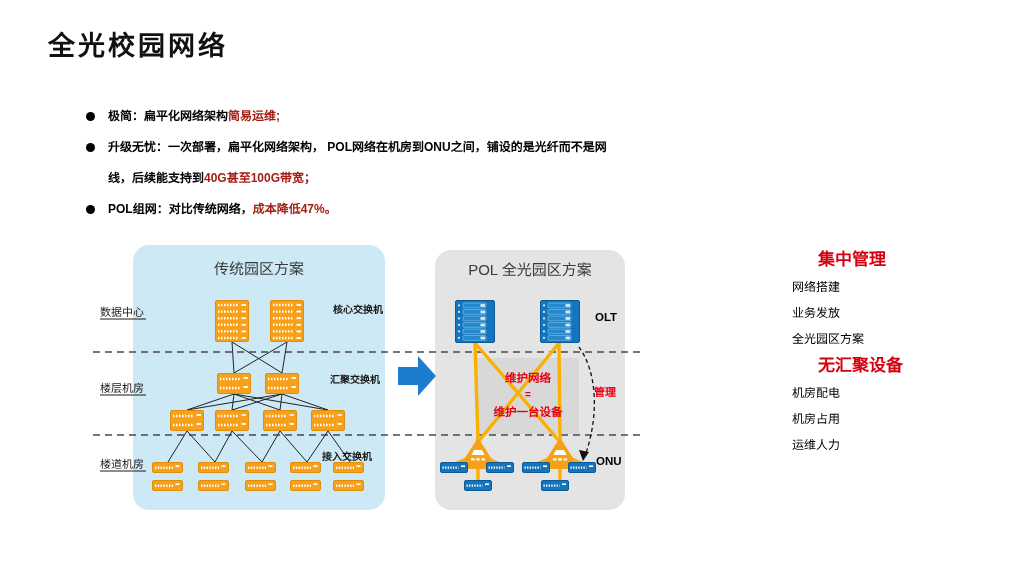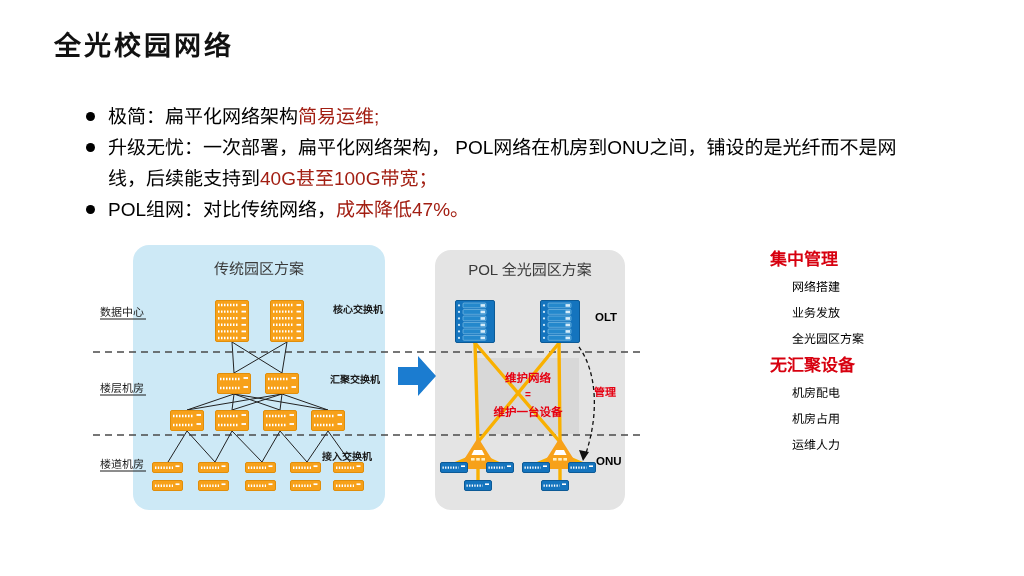--- a/index.html
+++ b/index.html
@@ -1,26 +1,26 @@
 <!DOCTYPE html>
 <html lang="zh-CN"><head>
 <meta charset="utf-8">
 <style>
   html,body{margin:0;padding:0;background:#fff;}
   .slide{position:relative;width:1024px;height:576px;background:#ffffff;overflow:hidden;
          font-family:"Liberation Sans", sans-serif;color:#000;}
-  .page-title{position:absolute;left:54px;top:24px;font-family:"DejaVu Serif", serif;
+  .page-title{position:absolute;left:48px;top:24px;font-family:"DejaVu Serif", serif;
               font-size:27px;font-weight:700;letter-spacing:3px;color:#111;text-align:center;}
-  .bullets{position:absolute;left:84px;top:101px;width:905px;font-size:19px;font-weight:400;
+  .bullets{position:absolute;left:84px;top:101px;width:905px;font-size:12px;font-weight:700;
            line-height:31px;color:#000;}
   .bullet-row{position:relative;padding-left:24px;}
   .dot{position:absolute;left:2px;top:11px;width:9px;height:9px;border-radius:50%;background:#000;}
   .b-red{color:#A21E12;}
   .right-col{position:absolute;left:770px;top:246px;width:230px;}
-  .rc-heading{color:#D7000F;font-weight:700;font-size:17px;line-height:28px;}
+  .rc-heading{color:#D7000F;font-weight:700;font-size:17px;line-height:28px;margin-left:48px;}
   .rc-item{padding-left:22px;font-size:12px;line-height:26px;color:#000;}
   .diagram{position:absolute;left:90px;top:240px;width:560px;height:280px;}
   svg text{font-family:"Liberation Sans", sans-serif;}
 </style>
 </head>
 <body>
 
 <div class="slide">
 
   <div class="page-title">全光校园网络</div>

